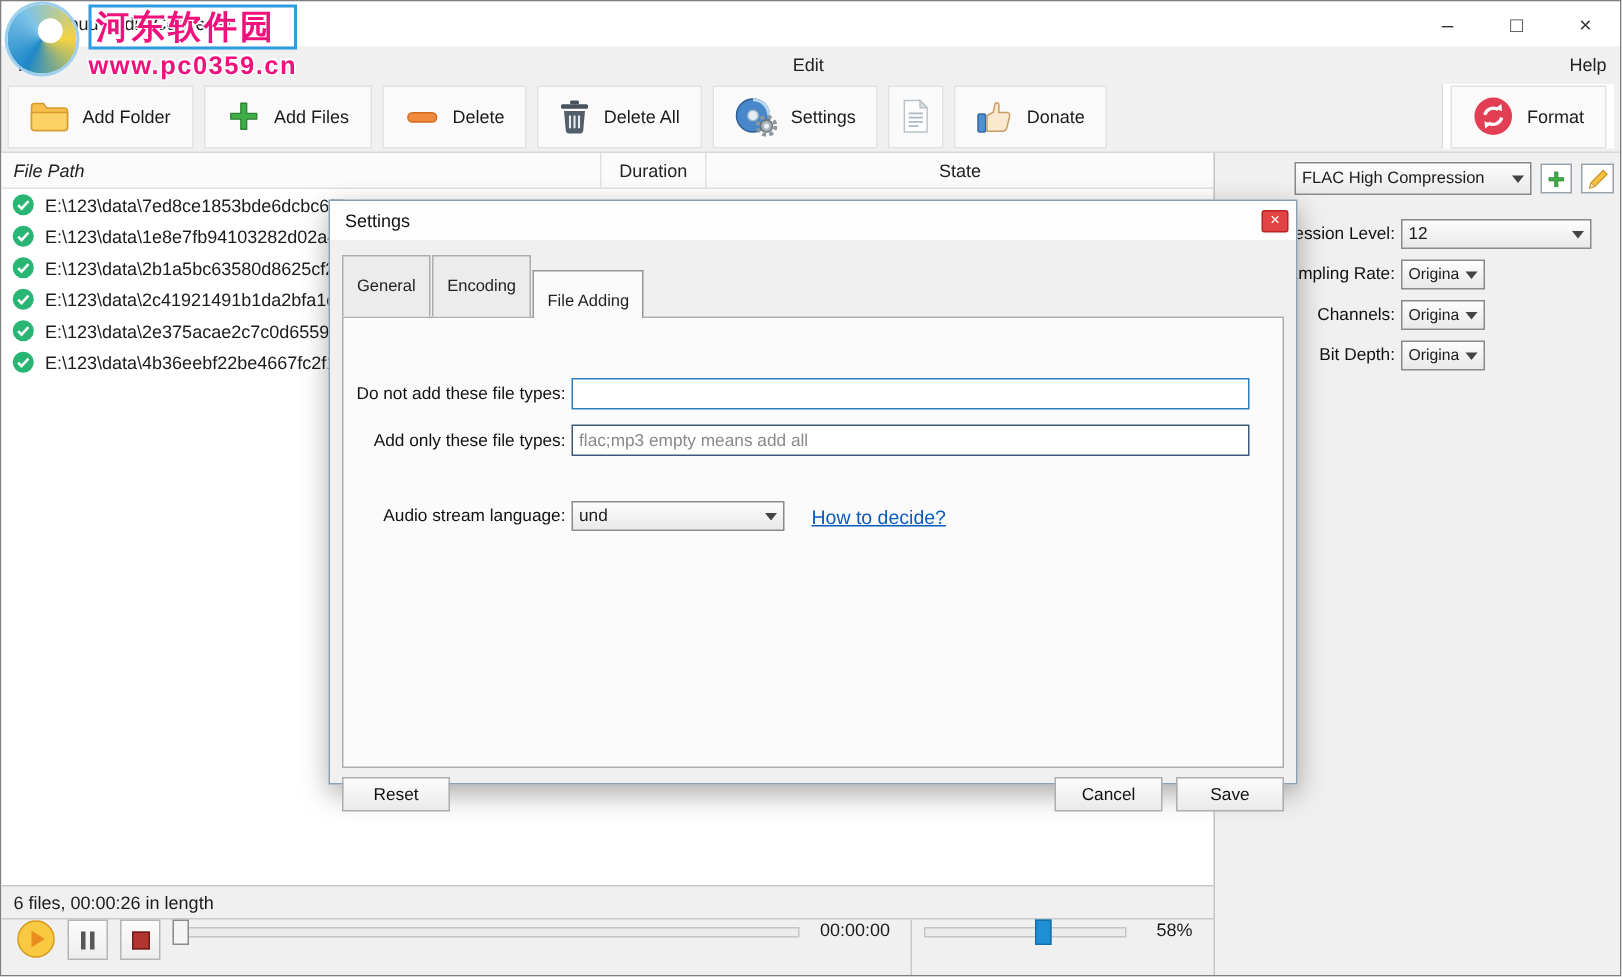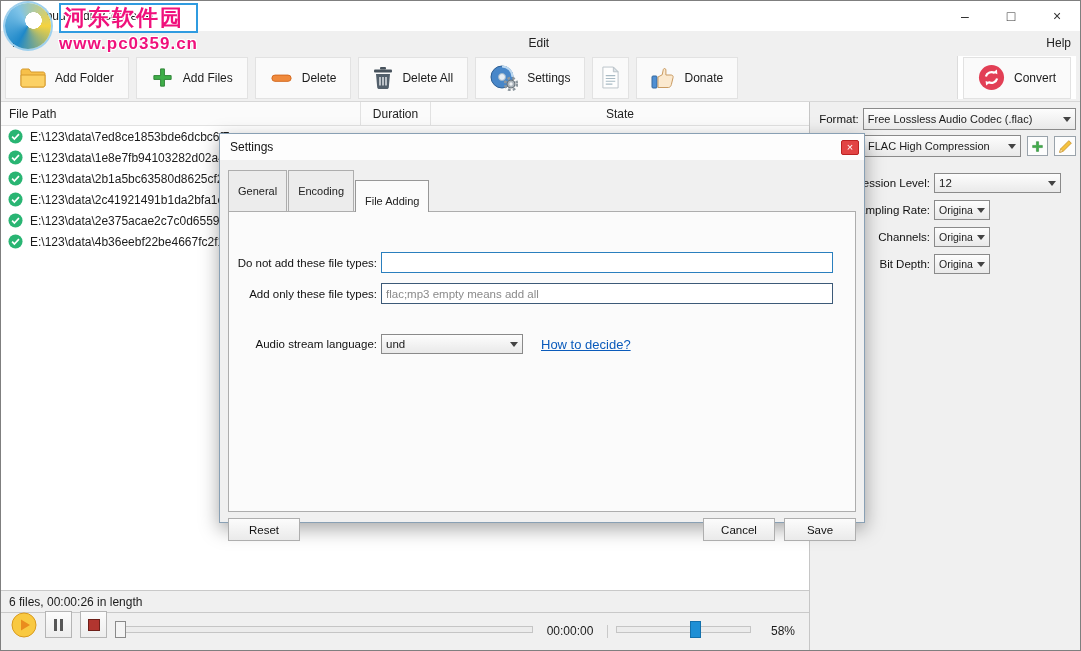--- a/index.html
+++ b/index.html
@@ -35,35 +35,35 @@
   .icon { display:flex; align-items:center; }
 
   
   .content { flex:1; display:flex; min-height:0; }
   .left-col { flex:1; display:flex; flex-direction:column; min-width:0; background:#ffffff; }
   .right-panel { width:271px; flex:0 0 271px; border-left:1px solid #c6c6c6; background:#f0f0f0;
                  padding:6px 4px 0 8px; font-size:11.5px; }
 
   .list-header { height:24px; display:flex; background:#fbfbfb; border-bottom:1px solid #e2e2e2; flex:0 0 auto; }
   .col { padding:4px 8px; border-right:1px solid #e2e2e2; font-size:12px; color:#222; display:flex; align-items:center; }
-  .col.c0 { width:360px; }
+  .col.c0 { width:400px;font-style:italic; }
   .col.c1 { width:170px; justify-content:center; }
   .col.c2 { width:70px;  justify-content:center; }
   .col.c3 { flex:1; justify-content:center; border-right:none; }
 
   .file-list { flex:1; overflow:hidden; background:#fff; }
   .file-row { height:21px; display:flex; align-items:center; gap:7px; padding-left:7px; white-space:nowrap; }
   .file-path { font-size:12px; color:#1b1b1b; }
 
   .summary-bar { height:22px; background:#f0f0f0; border-top:1px solid #c9c9c9;
                  display:flex; align-items:center; padding-left:8px; font-size:12px; flex:0 0 auto; }
 
   
   .player { height:38px; background:#f0f0f0; border-top:1px solid #c9c9c9;
-            display:flex; align-items:flex-end; padding:12px 10px; gap:8px; flex:0 0 auto; }
+            display:flex; align-items:flex-start; padding:0 10px; gap:8px; flex:0 0 auto; }
   .pp-btn { width:27px; height:27px; border:1px solid #b5b5b5; background:linear-gradient(#fcfcfc,#ededed);
             display:flex; align-items:center; justify-content:center; }
   .pause-bars { display:flex; gap:3px; }
   .pause-bars i { width:3px; height:12px; background:#575757; }
   .stop-square { width:12px; height:12px; background:#b2352f; border:1px solid #6e1f19; }
   .slider { position:relative; height:17px; flex:1; }
   .slider .track { position:absolute; top:5px; left:0; right:0; height:7px;
                    background:#ececec; border:1px solid #c5c5c5; }
   .slider .thumb { position:absolute; top:0; width:11px; height:17px;
                    background:#f4f4f4; border:1px solid #8a8a8a; }
@@ -233,21 +233,21 @@
       <button class="tb-btn">
         <span class="icon">
           <svg width="27" height="27" viewBox="0 0 28 28">
             <circle cx="14" cy="14" r="13" fill="#e23f55"></circle>
             <path d="M8.2 13a6 6 0 0 1 9.2-3.6" fill="none" stroke="#fff" stroke-width="2.3"></path>
             <path d="M19.6 5.6l.5 4.9-4.6-1.8z" fill="#fff"></path>
             <path d="M19.8 15a6 6 0 0 1-9.2 3.6" fill="none" stroke="#fff" stroke-width="2.3"></path>
             <path d="M8.4 22.4l-.5-4.9 4.6 1.8z" fill="#fff"></path>
           </svg>
         </span>
-        <span>Convert</span>
+        <span>Format</span>
       </button>
     </div>
   </div>
 
   <div class="content">
     <div class="left-col">
       <div class="list-header">
         <div class="col c0">File Path</div>
         <div class="col c2">Duration</div>
         <div class="col c3">State</div>
@@ -334,27 +334,20 @@
         <span class="vsep"></span>
         <div class="slider vol-slider">
           <div class="track"></div>
           <div class="thumb blue" style="left:55%"></div>
         </div>
         <span class="pct">58%</span>
       </div>
     </div>
 
     <div class="right-panel">
-      <div class="fp-row" style="margin-bottom:5px;">
-        <span class="fp-label" style="width:41px;">Format:</span>
-        <div class="combo" style="width:214px;">
-          <span class="combo-text" style="font-size:11px;">Free Lossless Audio Codec (.flac)</span>
-          <span class="arrow"></span>
-        </div>
-      </div>
       <div class="fp-row" style="margin-left:45px; margin-bottom:16px; gap:6px;">
         <div class="combo" style="width:160px;">
           <span class="combo-text" style="font-size:11px;">FLAC High Compression</span>
           <span class="arrow"></span>
         </div>
         <button class="sq-btn">
           <span class="icon">
               <svg width="13" height="13" viewBox="0 0 24 24">
                 <path d="M10 3h4v7h7v4h-7v7h-4v-7H3v-4h7z" fill="#3fae49" stroke="#2e8436"></path>
               </svg>

